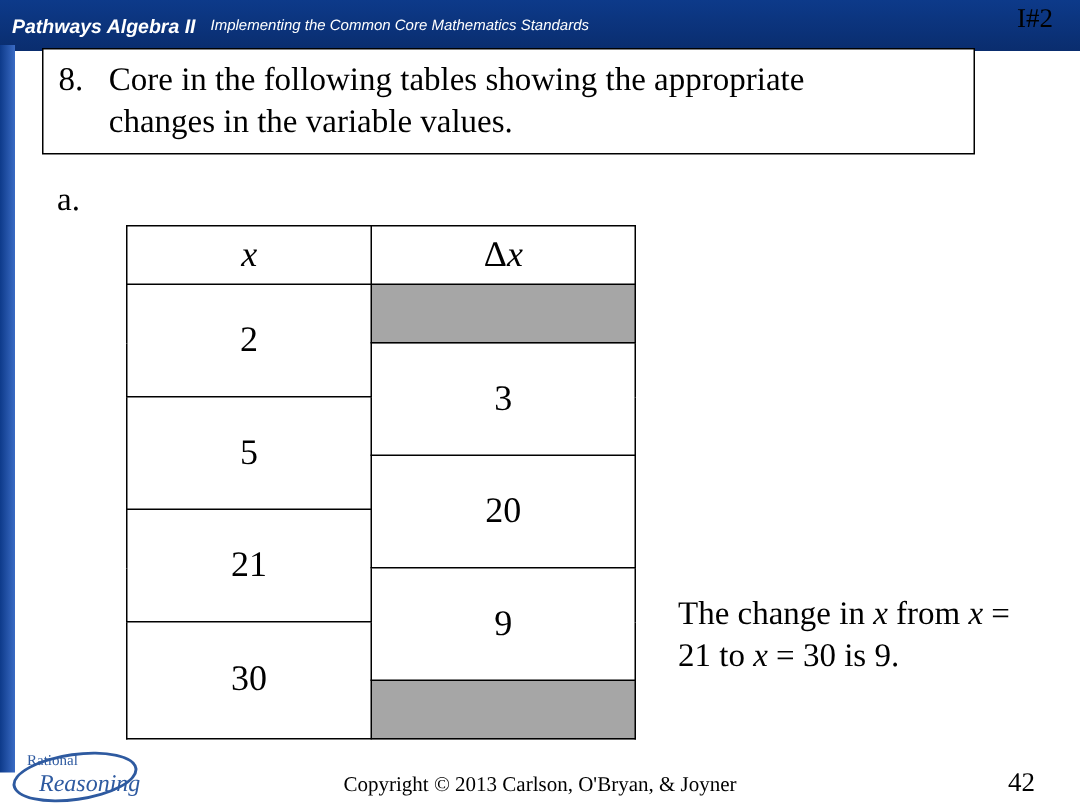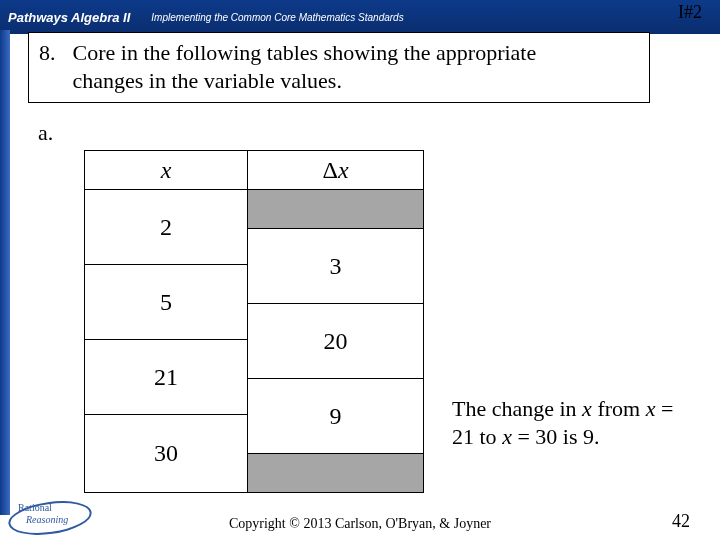--- a/index.html
+++ b/index.html
@@ -23,21 +23,21 @@
     font-size: 12px;
   }
   .header .brand {
     font-weight: bold;
     font-style: italic;
     font-size: 13px;
   }
   .header .sub {
     font-style: italic;
     font-size: 10px;
-    margin-left: 21px;
+    margin-left: 10px;
   }
   .tag {
     position: absolute;
     top: 2px;
     right: 18px;
     font-size: 18px;
     font-family: "Times New Roman", serif;
     text-align: right;
   }
   .blue-band {
@@ -146,21 +146,21 @@
     position: absolute;
     left: 10px; top: 4px;
     font-size: 10px;
     color: #2e5aa0;
     font-family: Georgia, serif;
   }
   .logo .txt2 {
     position: absolute;
     left: 18px; top: 16px;
     font-style: italic;
-    font-size: 10px;
+    font-size: 16px;
     color: #2e5aa0;
     font-family: Georgia, serif;
   }
 </style>
 </head>
 <body>
 
 <div class="header">
   <span class="brand">Pathways Algebra II</span>
   <span class="sub">Implementing the Common Core Mathematics Standards</span>

